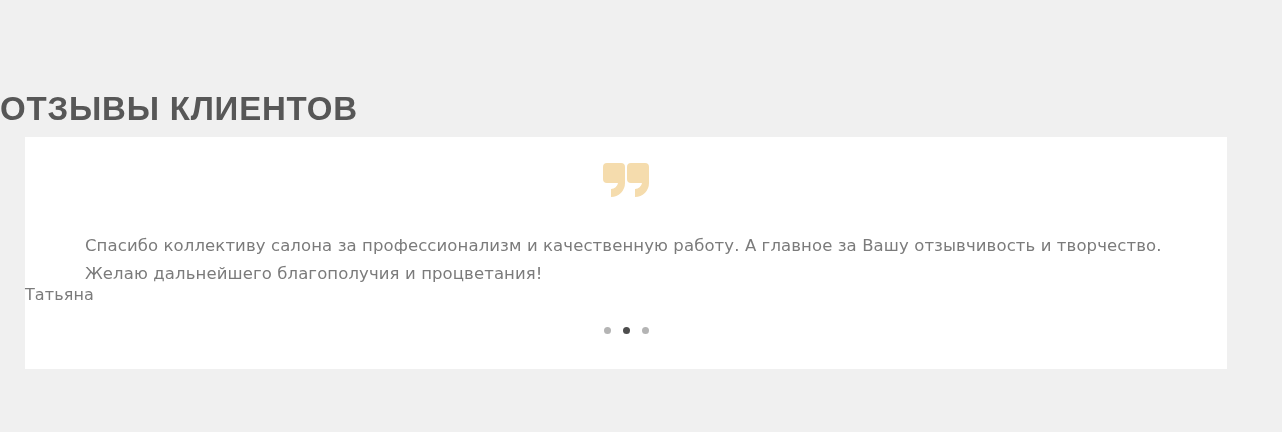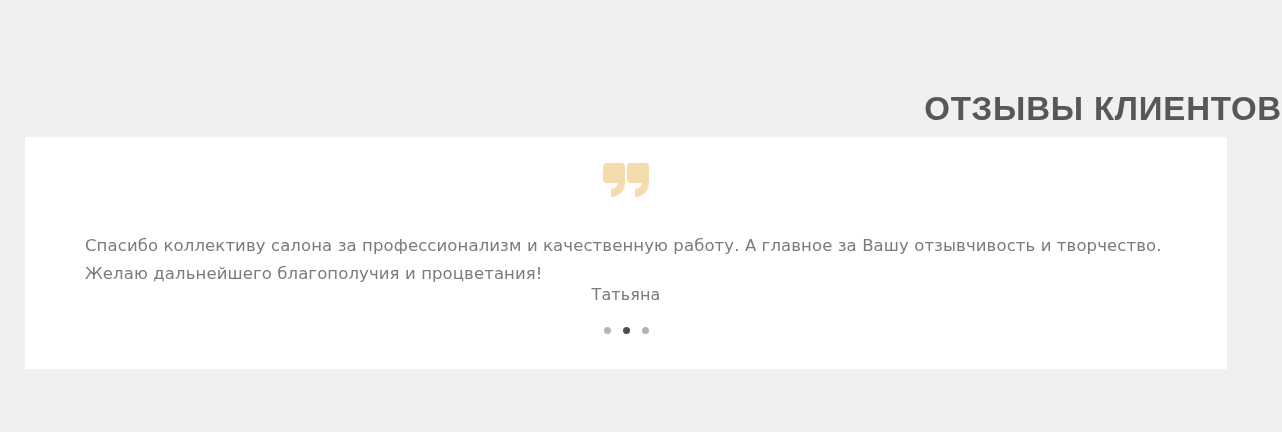--- a/index.html
+++ b/index.html
@@ -21,21 +21,21 @@
     height: 432px;
     background: #f0f0f0;
   }
 
   
   .section-title {
     position: absolute;
     top: 62px;
     left: 0;
     width: 1282px;
-    text-align: right;
+    text-align: left;
     font-family: "Liberation Sans", sans-serif;
     font-size: 33px;
     font-weight: bold;
     letter-spacing: 0.8px;
     color: #575757;
     line-height: 1.2;
     white-space: nowrap;
   }
 
   
@@ -75,21 +75,20 @@
     line-height: 28px;
     color: #7b7b7b;
     letter-spacing: 0.1px;
   }
 
   .testimonial-author {
     position: absolute;
     top: 148px;
     left: 0;
     width: 100%;
-    text-align: center;
     font-family: "DejaVu Sans", sans-serif;
     font-size: 16px;
     color: #7b7b7b;
     letter-spacing: 0.1px;
   }
 
   
   .pagination-dots {
     position: absolute;
     top: 190px;

